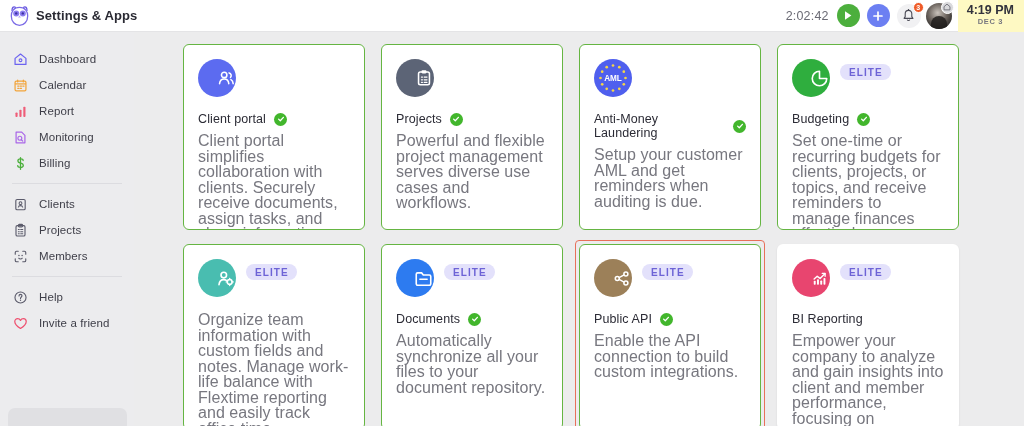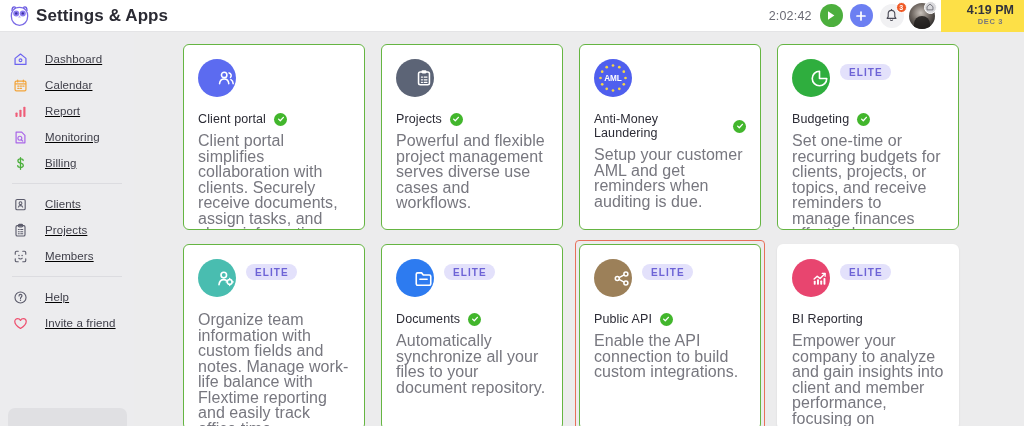--- a/index.html
+++ b/index.html
@@ -18,21 +18,21 @@
     display: flex; align-items: center;
     border-bottom: 1px solid #e4e4e6;
     z-index: 20;
   }
   .logo-wrap {
     width: 34px; height: 32px;
     display: flex; align-items: center; justify-content: center;
     padding-left: 4px;
   }
   .app-title {
-    font-size: 17px; font-weight: bold; color: #2a2a33;
+    font-size: 13px; font-weight: bold; color: #2a2a33;
     letter-spacing: .1px; margin-left: 2px;
   }
   .header-right {
     margin-left: auto; display: flex; align-items: center; height: 32px;
   }
   .timer-val {
     font-size: 12.5px; color: #6b6b75; font-weight: normal;
     margin-right: 8px; letter-spacing: .2px; text-align: right;
   }
   .circ-btn {
@@ -65,37 +65,37 @@
     content:""; position:absolute; left:5px; top:13px; width:16px; height:16px;
     border-radius:50% 50% 0 0; background: rgba(30,28,27,.85);
   }
   .avatar-home {
     position: absolute; right: -2px; top: -2px;
     width: 13px; height: 13px; border-radius: 50%;
     background: #d9d9dc; border: 1.4px solid #fff;
     display: flex; align-items: center; justify-content: center;
   }
   .clock {
-    background: #fde047; height: 32px; padding: 0 10px 0 26px;
+    background: #fef9c3; height: 32px; padding: 0 10px 0 9px;
     display: flex; flex-direction: column; align-items: center; justify-content: center;
   }
   .clock-time { font-size: 12.5px; font-weight: bold; color: #32323c; line-height: 13px; }
   .clock-date { font-size: 7.5px; font-weight: bold; color: #76767f; letter-spacing: .6px; line-height: 10px; }
 
   
   .sidebar {
     position: absolute; top: 32px; left: 0;
     width: 134px; height: 394px;
     background: #ececee;
     padding-top: 14px;
     z-index: 10;
   }
   .nav-item {
     display: flex; align-items: center;
-    height: 26px; padding-left: 12px; cursor: pointer; gap: 16px; text-decoration: underline;
+    height: 26px; padding-left: 12px; cursor: pointer; gap: 10px;
   }
   .nav-icon { width: 17px; height: 17px; display: flex; align-items: center; justify-content: center; flex: none; }
   .nav-label { font-size: 11.5px; color: #3e3e48; letter-spacing: .1px; }
   .nav-sep { height: 1px; background: #dcdce0; margin: 7px 12px 7px 12px; }
   .sidebar-bottom {
     position: absolute; left: 8px; bottom: -6px;
     width: 119px; height: 24px; border-radius: 7px; background: #e0e0e3;
   }
 
   

